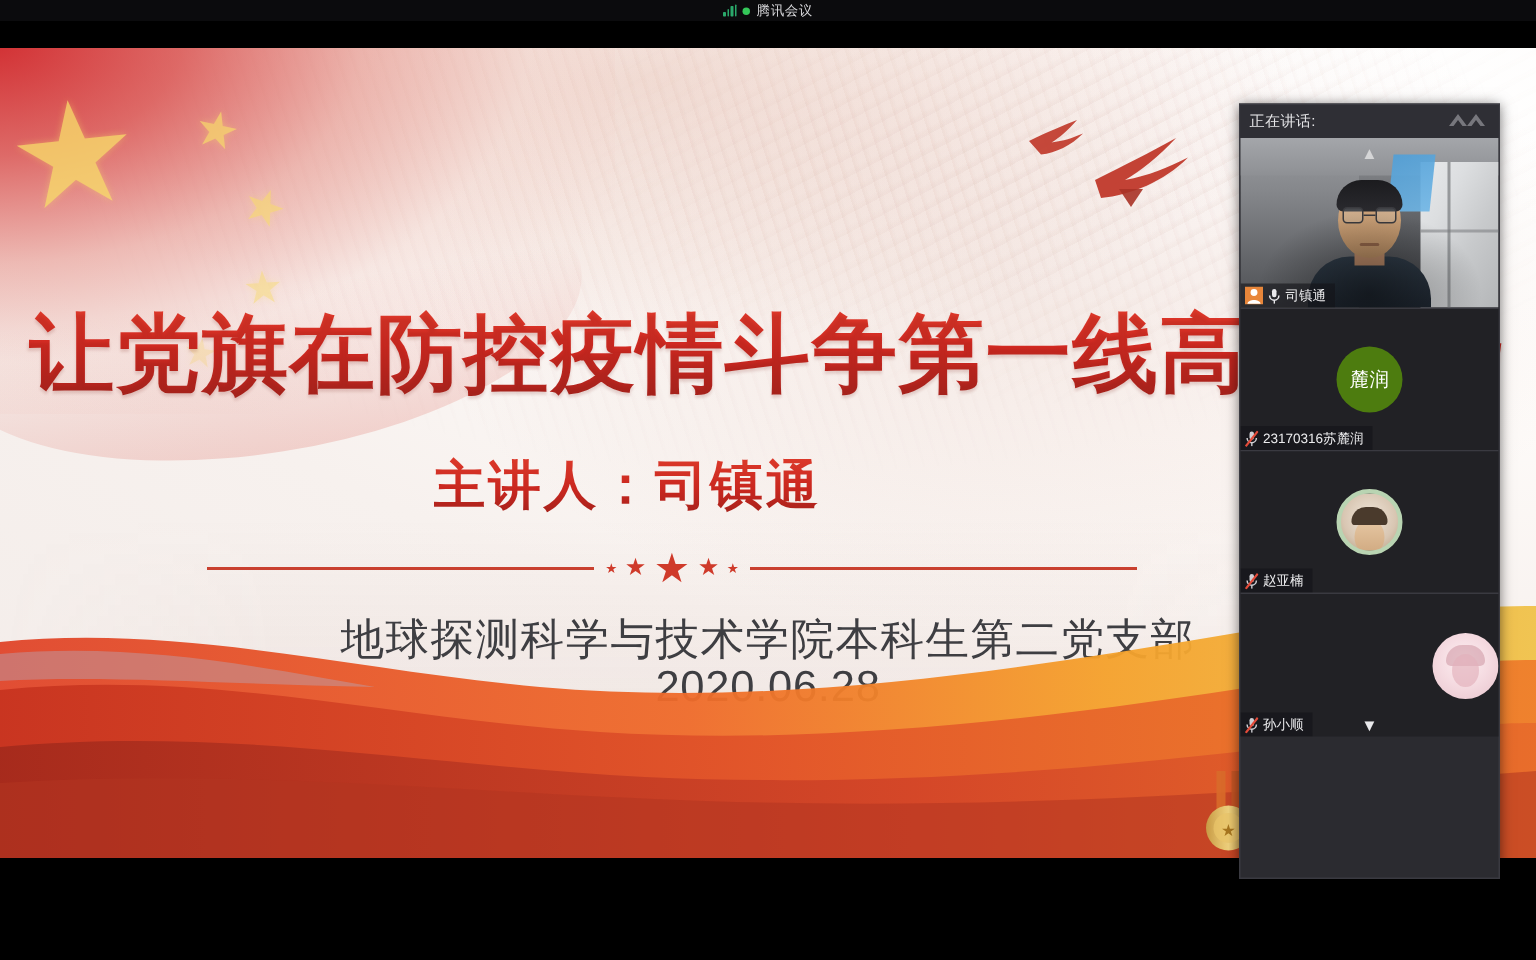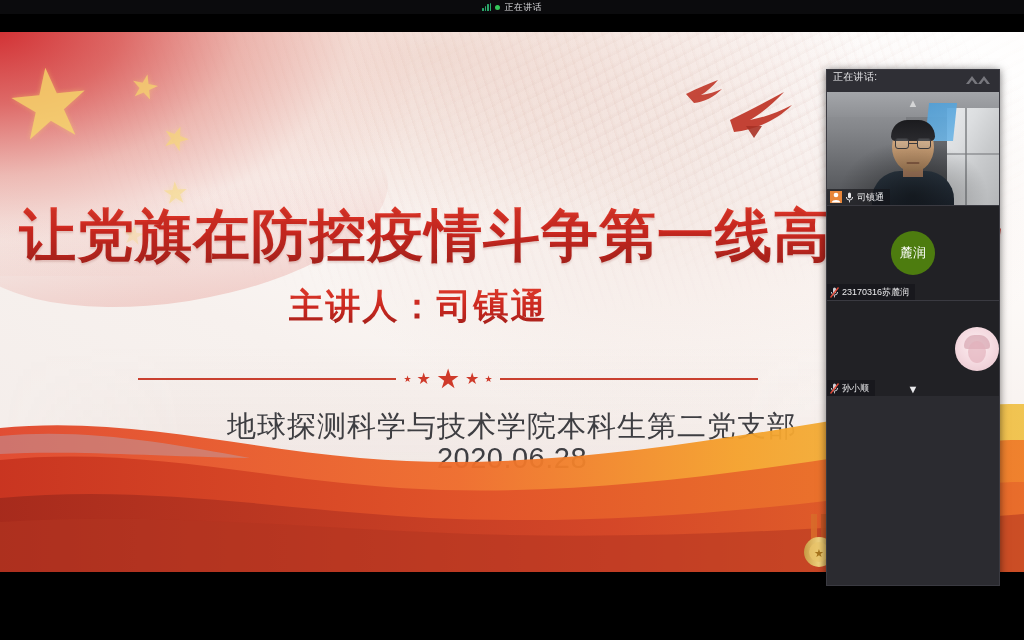--- a/index.html
+++ b/index.html
@@ -89,21 +89,21 @@
 
   
   #titleWrap{ position:absolute; left:0; top:166px; width:1024px; text-align:center; }
   #slide-title{
     font-family:"DejaVu Sans","Liberation Sans",sans-serif;
     font-size:57px; font-weight:700; letter-spacing:1px; white-space:nowrap;
     background:linear-gradient(180deg,#e03b2c 0%,#d32a22 42%,#a8231d 100%);
     -webkit-background-clip:text; background-clip:text; color:transparent;
     text-shadow:0 2px 2px rgba(120,22,18,.16);
   }
-  #subtitleWrap{ position:absolute; left:0; top:251px; width:836px; text-align:center; }
+  #subtitleWrap{ position:absolute; left:0; top:268px; width:836px; text-align:center; }
   #slide-subtitle{
     font-family:"DejaVu Sans","Liberation Sans",sans-serif;
     font-size:35px; font-weight:700; letter-spacing:2px;
     background:linear-gradient(180deg,#dd3a2b 0%,#c9271f 55%,#a4211b 100%);
     -webkit-background-clip:text; background-clip:text; color:transparent;
   }
 
   
   #divider{
     position:absolute; left:138px; top:330px; width:620px; height:34px;
@@ -136,21 +136,21 @@
 
   
   #panel{
     position:absolute; left:826px; top:55px; width:174px; height:517px;
     background:#2b2b30; border:1px solid #3a3a41; z-index:30;
     box-shadow:0 1px 8px rgba(0,0,0,.55);
     display:flex; flex-direction:column;
   }
   #panel-header{
     position:relative; height:22px; flex:0 0 22px; background:#2f2f35;
-    display:flex; padding:0 6px;
+    display:flex; align-items:center; padding:0 6px;
   }
   #panel-title{ color:#e6e6e8; font-size:10px; letter-spacing:.3px; }
   #panel-logo{ position:absolute; right:6px; top:4px; width:28px; height:13px; opacity:.45; }
 
   .tile{
     position:relative; width:100%; flex:0 0 auto; background:#212125;
     border-bottom:1px solid #3a3a41; overflow:hidden;
   }
   .tile.video{ height:114px; }
   .tile.av{ height:95px; display:flex; align-items:center; justify-content:center; }
@@ -245,21 +245,21 @@
 
 <div id="topbar">
   <div class="tb-inner">
     <span class="sig">
         <i></i>
         <i></i>
         <i></i>
         <i></i>
       </span>
     <span class="greendot"></span>
-    <span id="tb-title">正在讲话</span>
+    <span id="tb-title">腾讯会议</span>
   </div>
 </div>
 
 <div id="stage">
   <div id="slide">
 
     <div class="wash w1"></div>
     <div class="wash w2"></div>
     <div class="wash w3"></div>
     <div class="wash w4"></div>
@@ -400,20 +400,35 @@
           <rect x="3" y="0.6" width="3" height="5.6" rx="1.5" fill="#cfcfd4"></rect>
           <path d="M1.4 5 a3.1 3.1 0 0 0 6.2 0" stroke="#cfcfd4" stroke-width="1" fill="none"></path>
           <rect x="4.1" y="8.2" width="0.9" height="2.2" fill="#cfcfd4"></rect>
           <line x1="0.5" y1="10.5" x2="8.5" y2="0.5" stroke="#e34b3a" stroke-width="1.4"></line>
         </svg>
         <span class="nm">23170316苏麓润</span>
       </div>
     </div>
 
 
+    <div class="tile av">
+      <div class="ph ring">
+        <span class="f"></span>
+          <span class="h"></span>
+      </div>
+      <div class="namechip">
+        <svg class="mic" viewBox="0 0 9 11">
+          <rect x="3" y="0.6" width="3" height="5.6" rx="1.5" fill="#cfcfd4"></rect>
+          <path d="M1.4 5 a3.1 3.1 0 0 0 6.2 0" stroke="#cfcfd4" stroke-width="1" fill="none"></path>
+          <rect x="4.1" y="8.2" width="0.9" height="2.2" fill="#cfcfd4"></rect>
+          <line x1="0.5" y1="10.5" x2="8.5" y2="0.5" stroke="#e34b3a" stroke-width="1.4"></line>
+        </svg>
+        <span class="nm">赵亚楠</span>
+      </div>
+    </div>
 
     <div class="tile av" style="border-bottom:none;justify-content:flex-end;">
       <div class="ph pink">
         <span class="h"></span>
           <span class="f"></span>
       </div>
       <div class="namechip">
         <svg class="mic" viewBox="0 0 9 11">
           <rect x="3" y="0.6" width="3" height="5.6" rx="1.5" fill="#cfcfd4"></rect>
           <path d="M1.4 5 a3.1 3.1 0 0 0 6.2 0" stroke="#cfcfd4" stroke-width="1" fill="none"></path>

